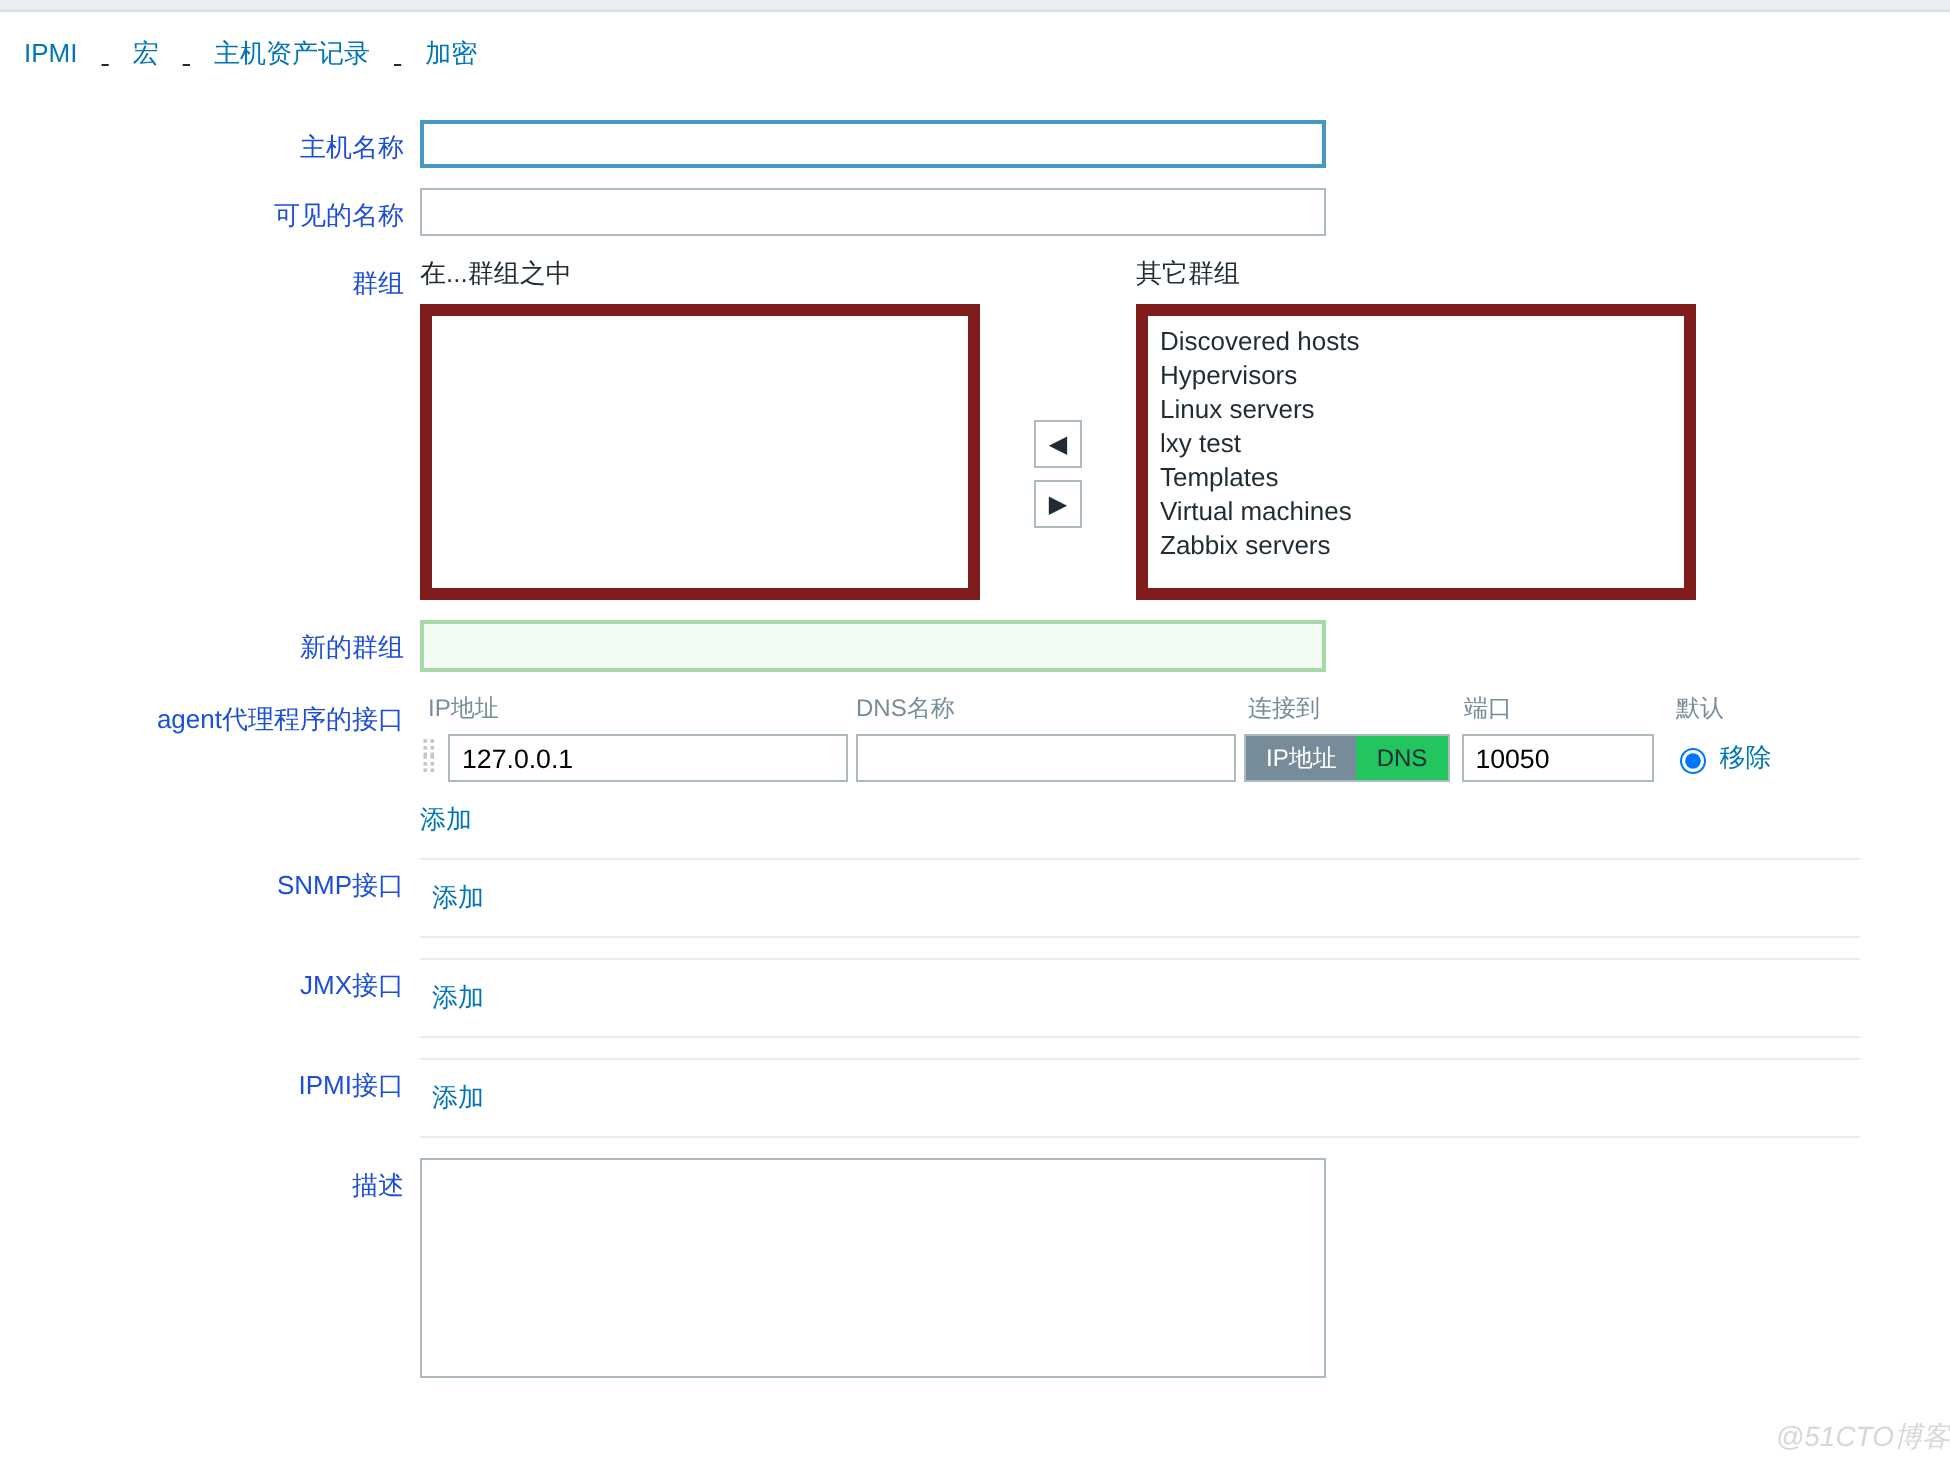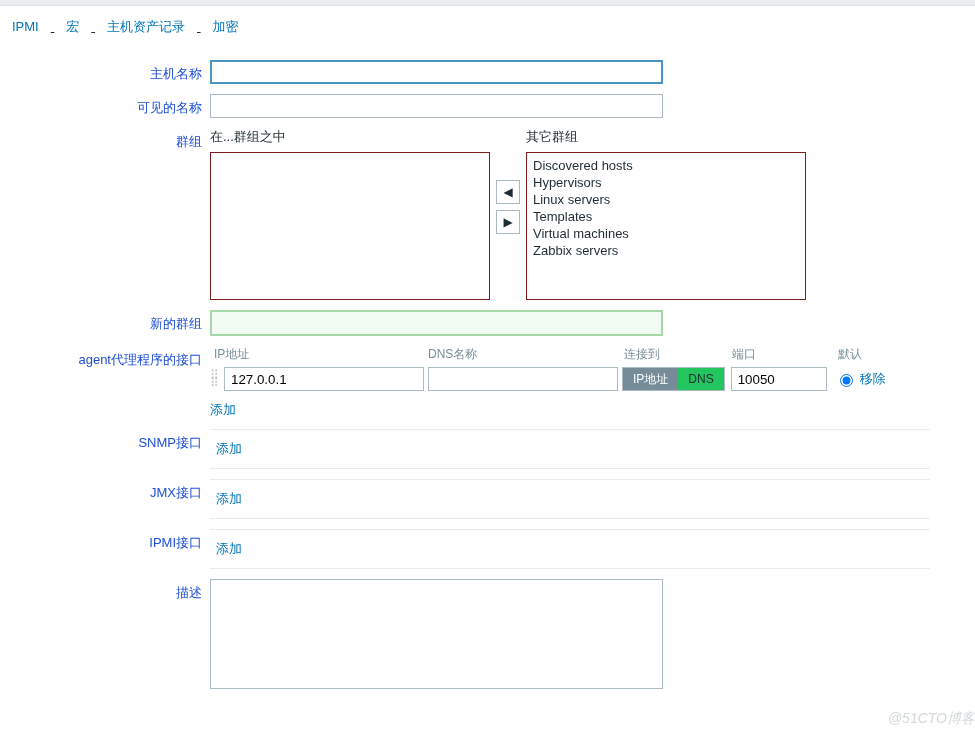--- a/index.html
+++ b/index.html
@@ -52,24 +52,25 @@
     padding: 2px 6px;
     font-size: 13px;
     width: 453px;
   }
   input.text.active {
     border-color: #4796c4;
     box-shadow: 0 0 0 1px #4796c4 inset;
   }
   .groups-wrap {
     display: flex;
-    align-items: flex-start;
+    align-items: center;
+    gap: 21px;
   }
   .listbox {
-    border: 1px solid #7f1d1d;
+    border: 6px solid #7f1d1d;
     width: 280px;
     height: 148px;
     overflow: auto;
     background: #fff;
     padding: 4px;
   }
   .listbox .item {
     padding: 1px 2px;
     font-size: 13px;
     cursor: pointer;
@@ -230,20 +231,21 @@
         <div class="arrows">
           <button>◀</button>
           <button>▶</button>
         </div>
         <div>
           <div class="group-col-label">其它群组</div>
           <div class="listbox" id="other-groups-list">
               <div class="item">Discovered hosts</div>
               <div class="item">Hypervisors</div>
               <div class="item">Linux servers</div>
+              <div class="item">lxy test</div>
               <div class="item">Templates</div>
               <div class="item">Virtual machines</div>
               <div class="item">Zabbix servers</div>
             </div>
         </div>
       </div>
     </div>
   </div>
 
   <div class="row newgroup">

